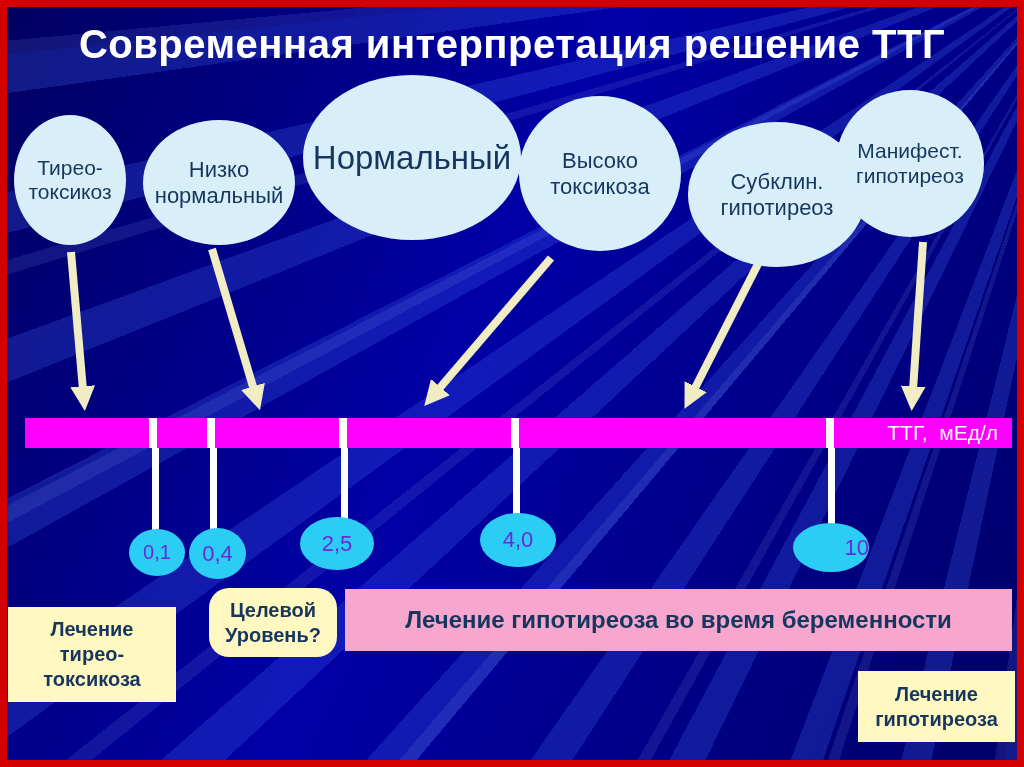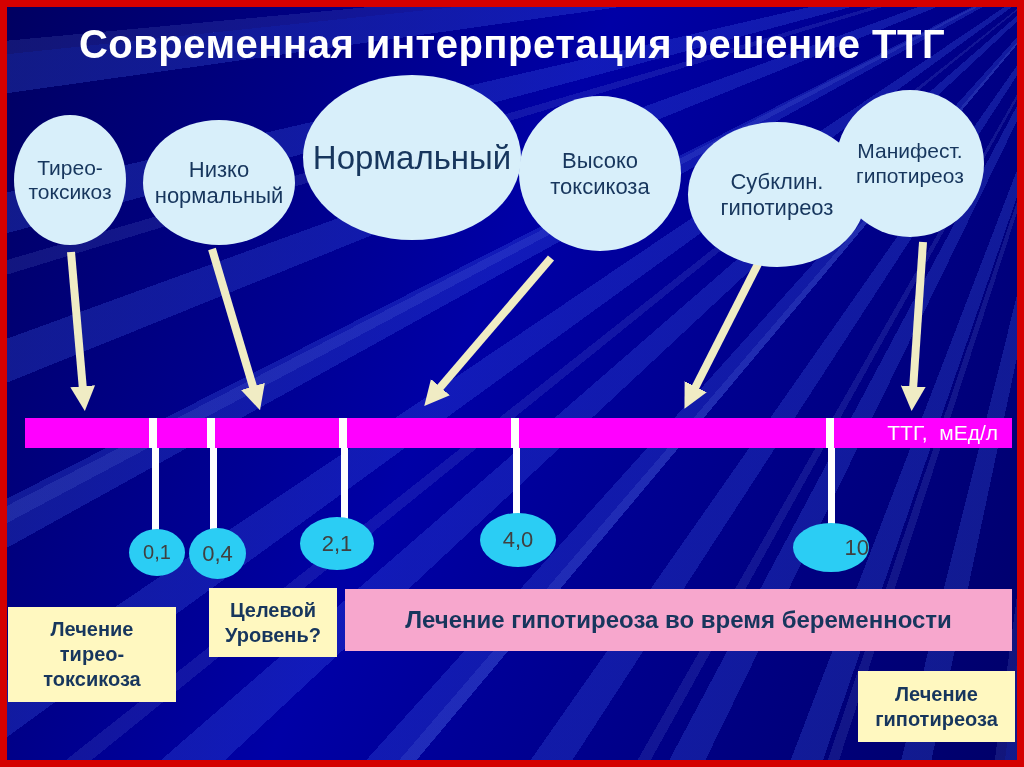--- a/index.html
+++ b/index.html
@@ -52,35 +52,35 @@
   }
   .stem { position: absolute; width: 7px; background: #ffffff; z-index: 2; }
   .s1 { left: 152px; top: 448px; height: 84px; }
   .s2 { left: 210px; top: 448px; height: 82px; }
   .s3 { left: 341px; top: 448px; height: 73px; }
   .s4 { left: 513px; top: 448px; height: 69px; }
   .s5 { left: 828px; top: 448px; height: 79px; }
   .val {
     position: absolute; background: #2bcdf4; border-radius: 50%;
     display: flex; align-items: center; justify-content: center;
-    color: #404040; z-index: 3;
+    color: #6d28d9; z-index: 3;
   }
   .v1 { left: 129px; top: 529px; width: 56px; height: 47px; font-size: 20px; }
   .v2 { left: 189px; top: 528px; width: 57px; height: 51px; font-size: 22px; }
   .v3 { left: 300px; top: 517px; width: 74px; height: 53px; font-size: 22px; }
   .v4 { left: 480px; top: 513px; width: 76px; height: 54px; font-size: 22px; }
   .v5 { left: 793px; top: 523px; width: 76px; height: 49px; font-size: 22px; justify-content: flex-end; }
   .note {
     position: absolute; background: #fff8c0; color: #17365d; font-weight: bold;
     display: flex; align-items: center; justify-content: center;
     text-align: center; z-index: 4;
   }
   .note span { white-space: pre-line; line-height: 1.25; }
   .n1 { left: 8px;   top: 607px; width: 168px; height: 95px; font-size: 20px; }
-  .n2 { left: 209px; top: 588px; width: 128px; height: 69px; font-size: 20px; }
+  .n2 { left: 209px; top: 588px; width: 128px; height: 69px; font-size: 20px; border-radius: 20px; }
   .n3 { left: 345px; top: 589px; width: 667px; height: 62px; font-size: 24px; background: #f7a7cd; }
   .n4 { left: 518px; top: 667px; width: 327px; height: 90px; font-size: 24px; }
   .n5 { left: 858px; top: 671px; width: 157px; height: 71px; font-size: 20px; }
 </style>
 </head>
 <body>
 
 <div class="slide">
 
   <h1 class="title">Современная интерпретация решение ТТГ</h1>
@@ -137,21 +137,21 @@
   <div class="stem s4"></div>
   <div class="stem s5"></div>
 
   <div class="val v1">
     <span>0,1</span>
   </div>
   <div class="val v2">
     <span>0,4</span>
   </div>
   <div class="val v3">
-    <span>2,1</span>
+    <span>2,5</span>
   </div>
   <div class="val v4">
     <span>4,0</span>
   </div>
   <div class="val v5">
     <span>10</span>
   </div>
 
   <div class="note n1">
     <span>Лечение

